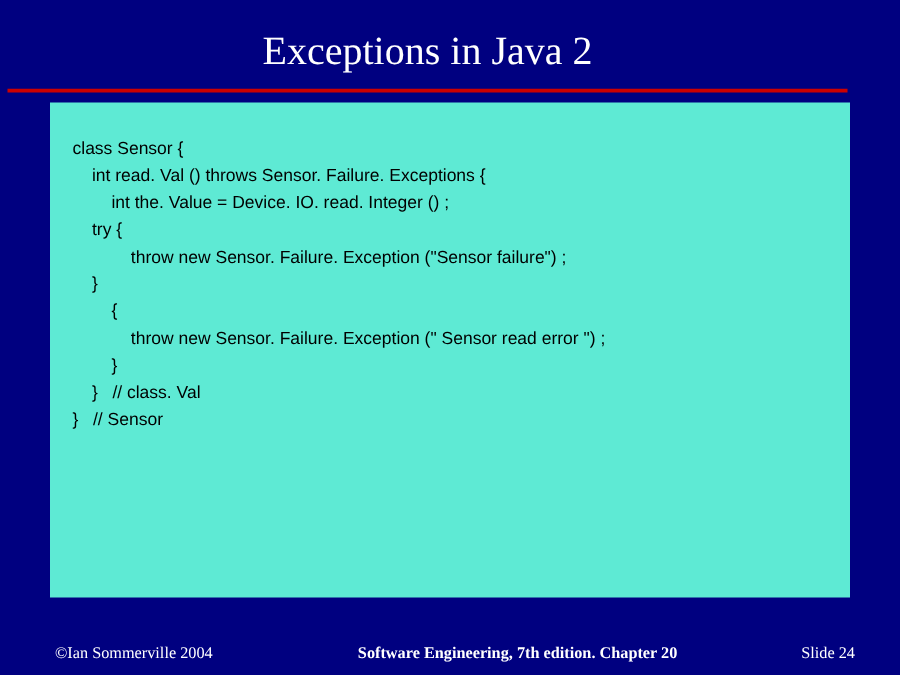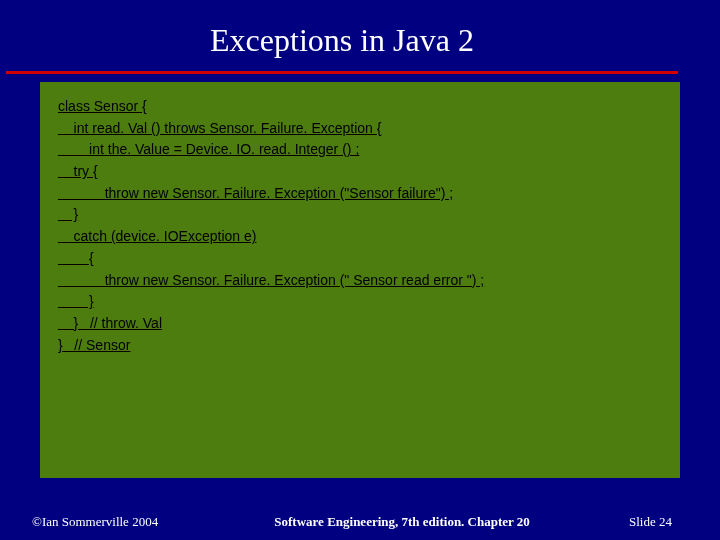--- a/index.html
+++ b/index.html
@@ -22,38 +22,37 @@
     text-align: center;
     padding-top: 22px;
     padding-bottom: 12px;
   }
   .rule {
     height: 3px;
     background: #cc0000;
     margin: 0 6px 8px 6px;
   }
   .code-box {
-    background: #4d7c0f;
+    background: #5eead4;
     margin: 0 40px;
-    padding: 14px 18px 14px 18px;
+    padding: 26px 18px 14px 18px;
     width: 640px;
     height: 396px;
-    text-decoration: underline;
   }
   .code-line {
     font-family: Arial, Helvetica, sans-serif;
     font-size: 14px;
     color: #000000;
     line-height: 1.55;
     white-space: pre;
   }
   .footer {
     position: absolute;
     bottom: 10px;
-    left: 4px;
+    left: 16px;
     width: 100%;
     display: flex;
     align-items: center;
     color: #ffffff;
     font-family: "Times New Roman", Times, serif;
     font-size: 13px;
     gap: 20px;
   }
   .footer-left { padding-left: 28px; flex: 0 0 auto; }
   .footer-center { flex: 1 1 auto; text-align: center; font-weight: bold; margin-left: 17px; }
@@ -64,31 +63,30 @@
 
 <div class="slide">
 
   <div class="title">Exceptions in Java 2</div>
 
   <div class="rule"></div>
 
   <div class="code-box">
     <div class="code-line">class Sensor {</div>
     <div class="code-line"></div>
-    <div class="code-line">    int read. Val () throws Sensor. Failure. Exception {</div>
+    <div class="code-line">    int read. Val () throws Sensor. Failure. Exceptions {</div>
     <div class="code-line"></div>
     <div class="code-line">        int the. Value = Device. IO. read. Integer () ;</div>
     <div class="code-line">    try {</div>
     <div class="code-line">            throw new Sensor. Failure. Exception ("Sensor failure") ;</div>
     <div class="code-line">    }</div>
-    <div class="code-line">    catch (device. IOException e)</div>
     <div class="code-line">        {</div>
     <div class="code-line">            throw new Sensor. Failure. Exception (" Sensor read error ") ;</div>
     <div class="code-line">        }</div>
-    <div class="code-line">    }   // throw. Val</div>
+    <div class="code-line">    }   // class. Val</div>
     <div class="code-line">}   // Sensor</div>
   </div>
 
   <div class="footer">
     <div class="footer-left">©Ian Sommerville 2004</div>
     <div class="footer-center">Software Engineering, 7th edition. Chapter 20</div>
     <div class="footer-right">Slide 24</div>
   </div>
 
 </div>

